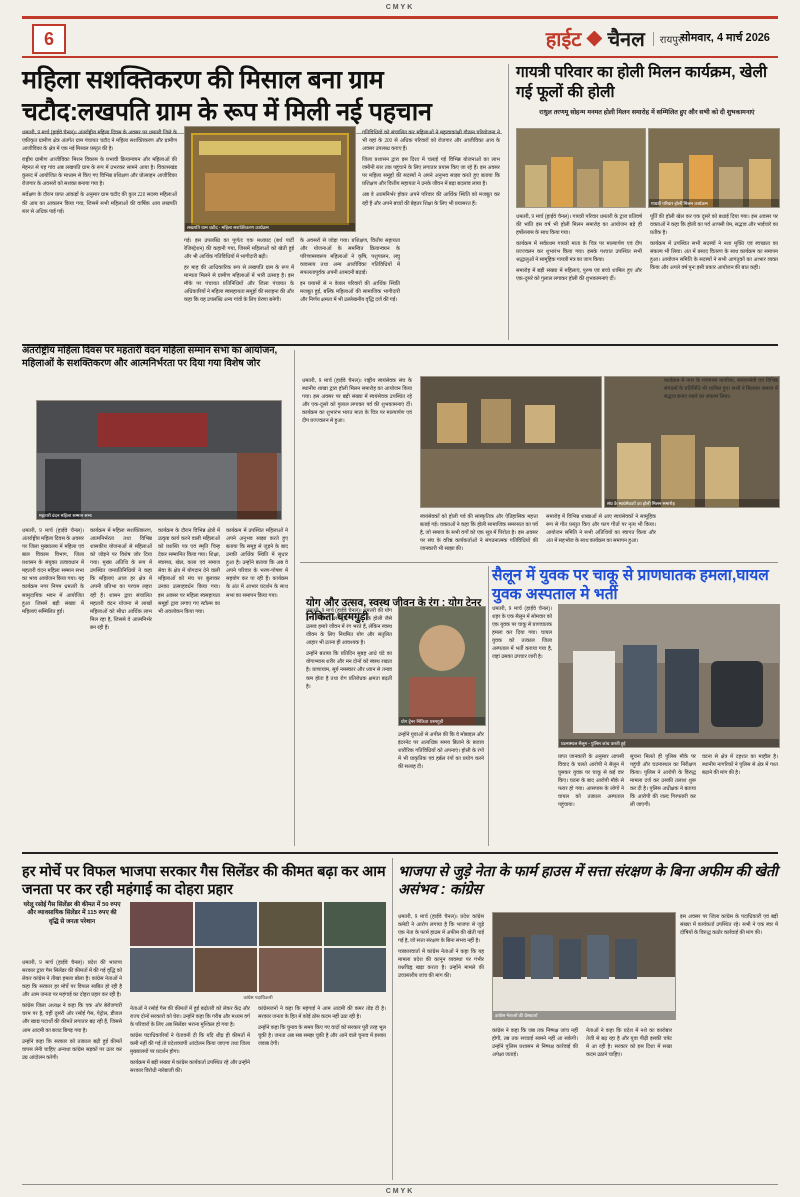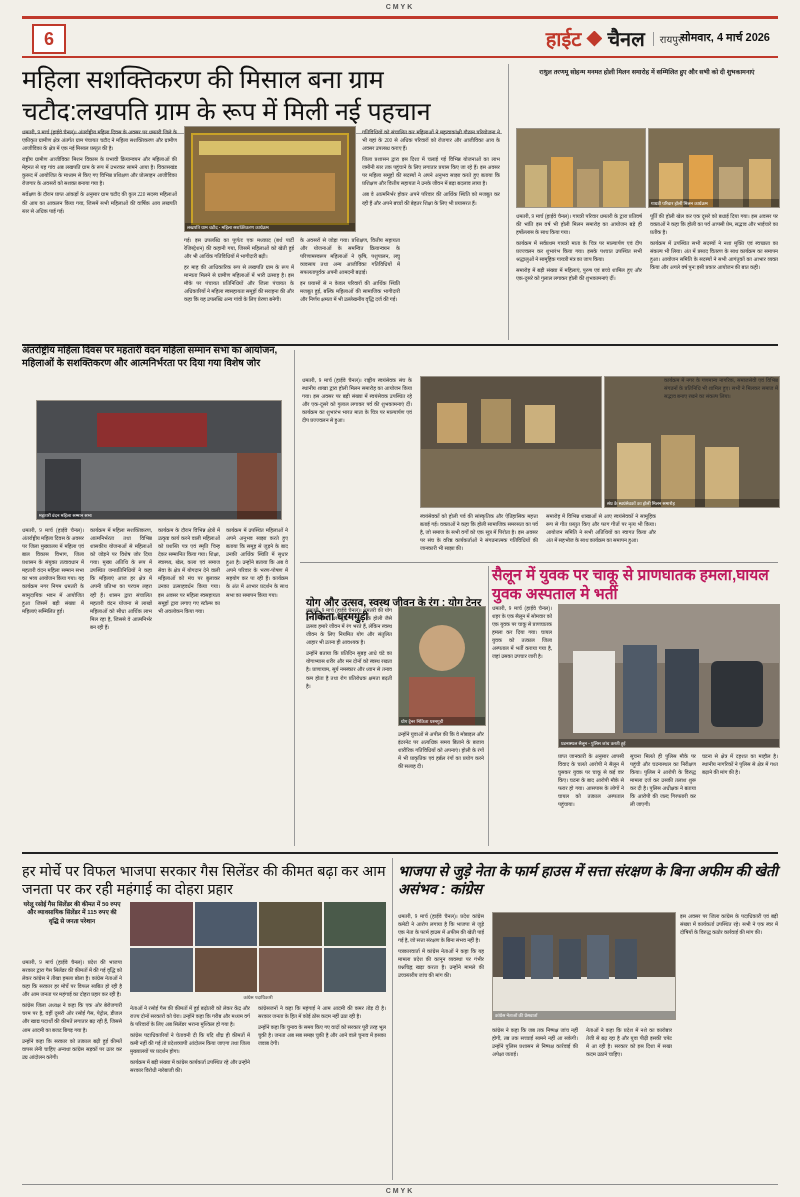--- a/index.html
+++ b/index.html
@@ -98,21 +98,21 @@
     font-size: 4.5px; color: #fff; background: rgba(0,0,0,.35);
     padding: 1px 2px;
   }
 
   
   .lead {
     position: absolute; left: 22px; top: 64px; width: 480px;
   }
   .lead h1 {
     margin: 0; font-size: 25px; line-height: 1.26;
-    font-weight: normal; color: #111; letter-spacing: -.2px;
+    font-weight: bold; color: #111; letter-spacing: -.2px;
   }
   .lead-rule { margin-top: 6px; height: 1px; background: #999; }
 
   
   .rtop { position: absolute; left: 516px; top: 62px; width: 262px; }
   .rtop h2 {
     margin: 0; font-size: 15.5px; line-height: 1.3; font-weight: bold;
     color: #111;
   }
   .rtop .sub {
@@ -127,25 +127,25 @@
   }
   .band2r { position: absolute; left: 300px; top: 348px; width: 478px; }
   .band2r .hd {
     font-size: 17px; font-weight: bold; color: #111; line-height: 1.2;
   }
 
   
   .b3a { position: absolute; left: 306px; top: 596px; width: 176px; }
   .b3a .hd { font-size: 10.5px; font-weight: bold; line-height: 1.32; color: #111; }
   .b3b { position: absolute; left: 492px; top: 566px; width: 286px; }
-  .b3b .hd { font-size: 15.5px; font-weight: bold; line-height: 1.22; color: #be185d; }
+  .b3b .hd { font-size: 15.5px; font-weight: bold; line-height: 1.22; color: #1d4ed8; }
 
   
   .b4l { position: absolute; left: 22px; top: 862px; width: 366px; }
-  .b4l .hd { font-size: 14.4px; font-weight: normal; line-height: 1.25; color: #111; }
+  .b4l .hd { font-size: 14.4px; font-weight: bold; line-height: 1.25; color: #111; }
   .b4r { position: absolute; left: 398px; top: 862px; width: 380px; font-style: italic; }
   .b4r .hd { font-size: 14.4px; font-weight: bold; line-height: 1.25; color: #111; }
 
   .side-note {
     font-size: 6px; font-weight: bold; line-height: 1.4; color: #111;
     text-align: center;
   }
 
   .grid-faces { display: grid; grid-template-columns: repeat(4, 1fr); gap: 2px; }
   .face { background: #5d6b7a; height: 44px; position: relative; }
@@ -198,20 +198,21 @@
   </div>
   <div class="col-text" style="position:absolute;left:362px;top:128px;width:138px;height:212px;">
     <p>गतिविधियों को संचालित कर महिलाओं ने महत्वाकांक्षी गौठान परियोजना ने भी यहां के 200 से अधिक परिवारों को रोजगार और आजीविका आय के अवसर उपलब्ध कराए हैं।</p>
     <p>जिला प्रशासन द्वारा इस दिशा में चलाई गई विभिन्न योजनाओं का लाभ जमीनी स्तर तक पहुंचाने के लिए लगातार प्रयास किए जा रहे हैं। इस अवसर पर महिला समूहों की सदस्यों ने अपने अनुभव साझा करते हुए बताया कि प्रशिक्षण और वित्तीय सहायता ने उनके जीवन में बड़ा बदलाव लाया है।</p>
     <p>अब वे आत्मनिर्भर होकर अपने परिवार की आर्थिक स्थिति को मजबूत कर रही हैं और अपने बच्चों की बेहतर शिक्षा के लिए भी प्रयासरत हैं।</p>
   </div>
 
   <div style="position:absolute;left:508px;top:64px;width:1px;height:276px;background:#9a9a9a;"></div>
 
   <div class="rtop">
+    <h2 class="headline">गायत्री परिवार का होली मिलन कार्यक्रम, खेली गई फूलों की होली</h2>
     <div class="sub">राधुल तरणमू सोहन्म मनमत होली मिलन समारोह में सम्मिलित हुए और सभी को दी शुभकामनाएं</div>
   </div>
 
   <div class="photo" style="position:absolute;left:516px;top:128px;width:128px;height:78px;background:#8a7a5c;">
     <div style="position:absolute;left:8px;bottom:0;width:22px;height:42px;background:#c8b07a;"></div>
     <div style="position:absolute;left:34px;bottom:0;width:22px;height:50px;background:#d8a14e;"></div>
     <div style="position:absolute;left:60px;bottom:0;width:22px;height:38px;background:#b59a6c;"></div>
     <div style="position:absolute;left:86px;bottom:0;width:26px;height:46px;background:#caa867;"></div>
   </div>
   <div class="photo" style="position:absolute;left:648px;top:128px;width:130px;height:78px;background:#7d6e52;">

